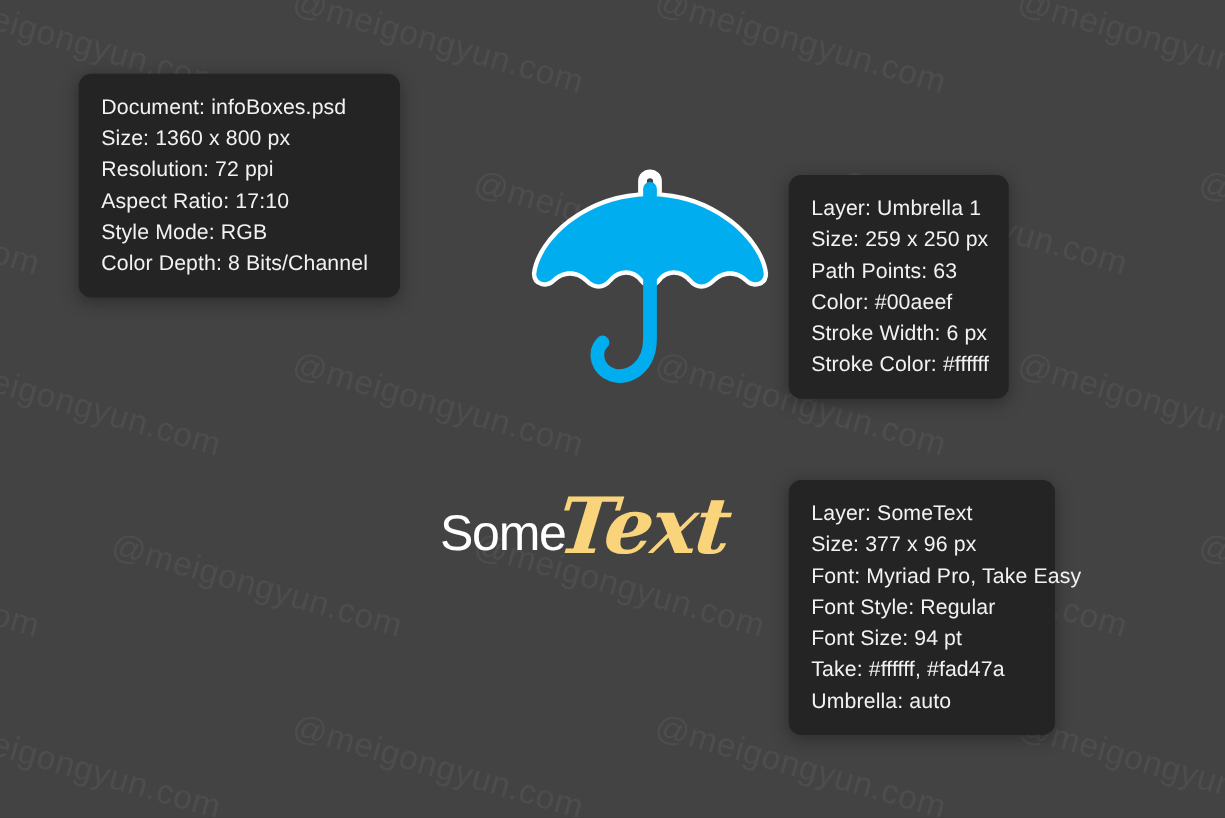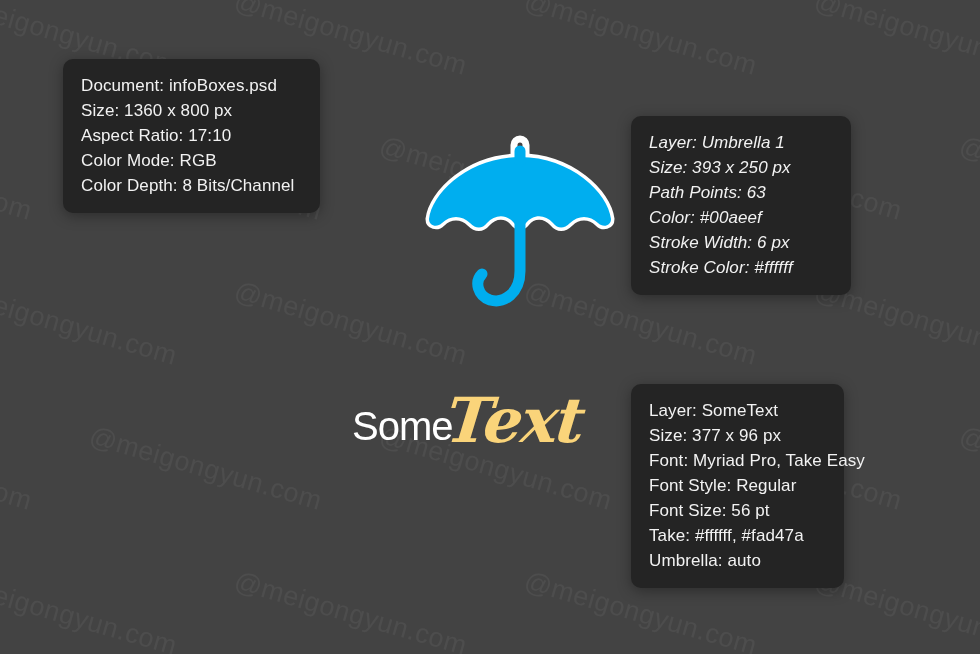--- a/index.html
+++ b/index.html
@@ -100,21 +100,21 @@
   .info-line {
     color: #f2f2f2;
     font-family: "Liberation Sans", sans-serif;
     font-size: 17px;
     line-height: 25px;
     white-space: nowrap;
     letter-spacing: 0.1px;
   }
 
   #info-box-document { left: 63px;  top: 59px;  width: 257px; }
-  #info-box-umbrella { left: 631px; top: 116px; width: 220px; font-style: italic; }
+  #info-box-umbrella { left: 631px; top: 140px; width: 176px; }
   #info-box-sometext { left: 631px; top: 384px; width: 213px; }
 </style>
 </head>
 <body>
 
 <div id="canvas" style="background: rgb(67, 67, 67);">
 
   <div id="watermark-layer">
       <span class="watermark" style="color: rgba(255, 255, 255, 0.055); transform: rotate(16deg); left: 145px; top: 145px;">@meigongyun.com</span>
       <span class="watermark" style="color: rgba(255, 255, 255, 0.055); transform: rotate(16deg); left: 435px; top: 145px;">@meigongyun.com</span>
@@ -191,39 +191,40 @@
       <span id="sometext-text" style="color: rgb(250, 212, 122);">Text</span>
     </div>
 
   </div>
 
   <div id="boxes-layer">
 
     <div class="info-box" id="info-box-document">
       <div class="info-line">Document: infoBoxes.psd</div>
       <div class="info-line">Size: 1360 x 800 px</div>
+      <div class="info-line">Resolution: 72 ppi</div>
       <div class="info-line">Aspect Ratio: 17:10</div>
-      <div class="info-line">Color Mode: RGB</div>
+      <div class="info-line">Style Mode: RGB</div>
       <div class="info-line">Color Depth: 8 Bits/Channel</div>
     </div>
 
     <div class="info-box" id="info-box-umbrella">
       <div class="info-line">Layer: Umbrella 1</div>
-      <div class="info-line">Size: 393 x 250 px</div>
+      <div class="info-line">Size: 259 x 250 px</div>
       <div class="info-line">Path Points: 63</div>
       <div class="info-line">Color: #00aeef</div>
       <div class="info-line">Stroke Width: 6 px</div>
       <div class="info-line">Stroke Color: #ffffff</div>
     </div>
 
     <div class="info-box" id="info-box-sometext">
       <div class="info-line">Layer: SomeText</div>
       <div class="info-line">Size: 377 x 96 px</div>
       <div class="info-line">Font: Myriad Pro, Take Easy</div>
       <div class="info-line">Font Style: Regular</div>
-      <div class="info-line">Font Size: 56 pt</div>
+      <div class="info-line">Font Size: 94 pt</div>
       <div class="info-line">Take: #ffffff, #fad47a</div>
       <div class="info-line">Umbrella: auto</div>
     </div>
 
   </div>
 
 </div>
 
 </body></html>

